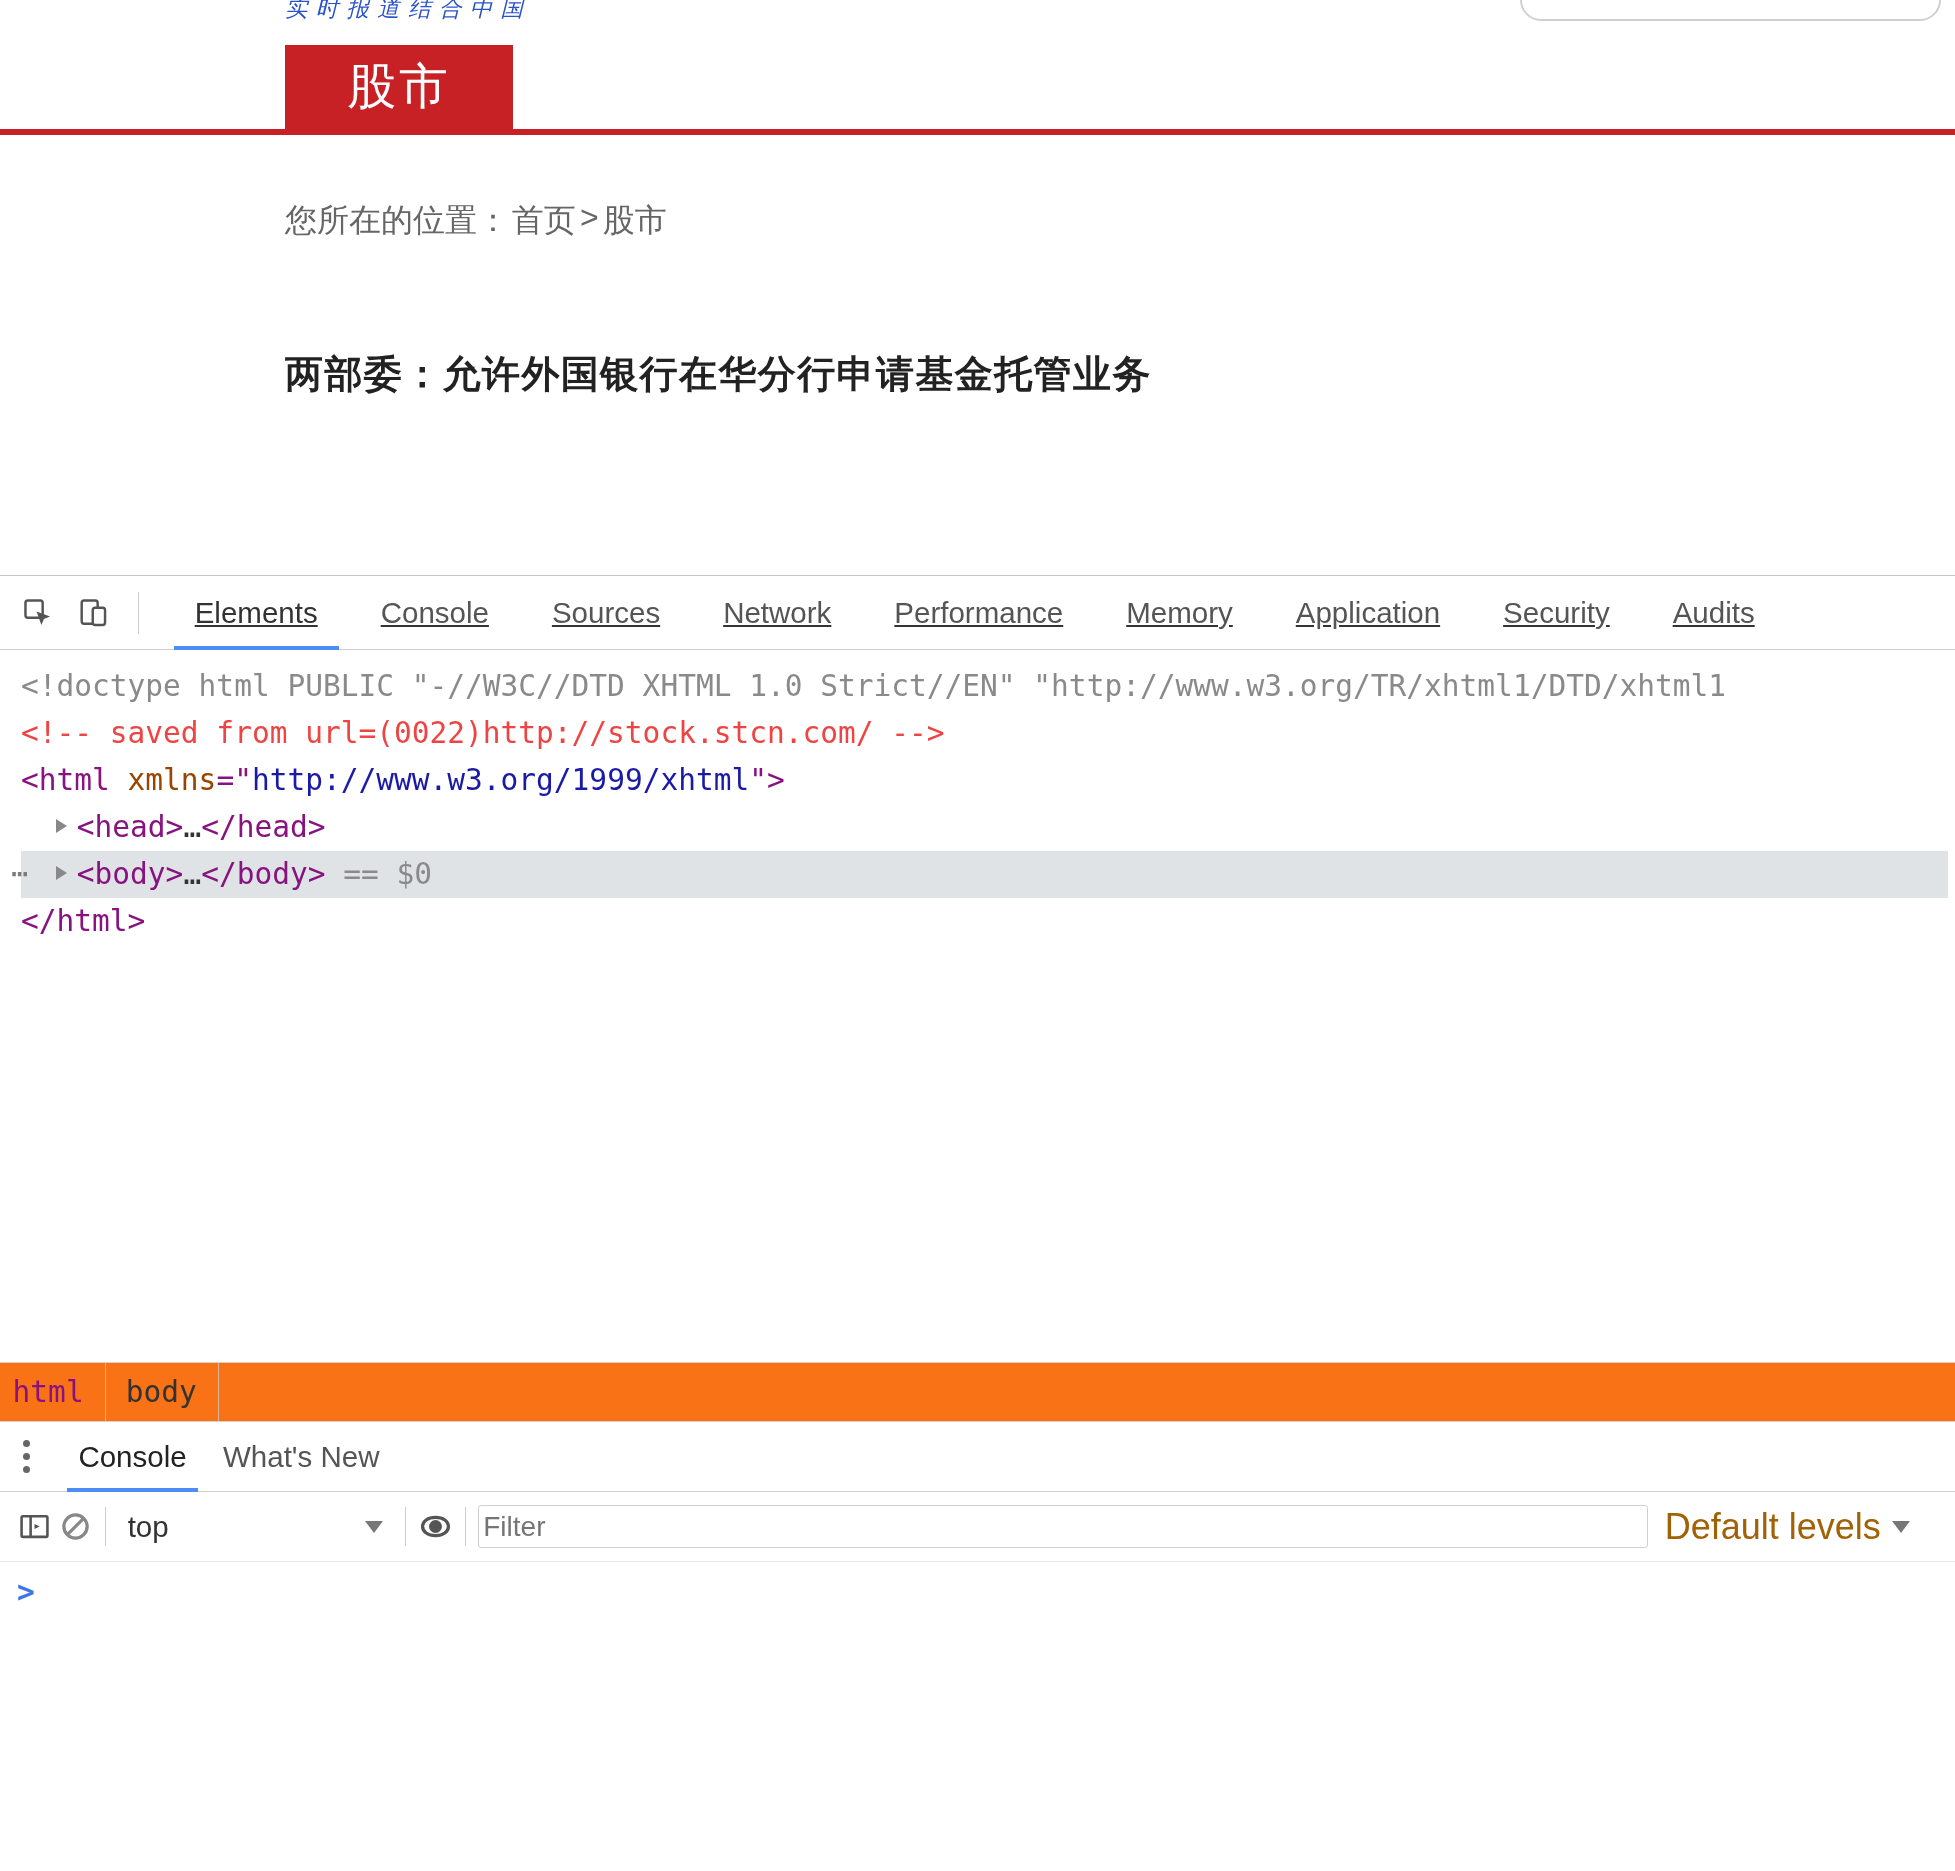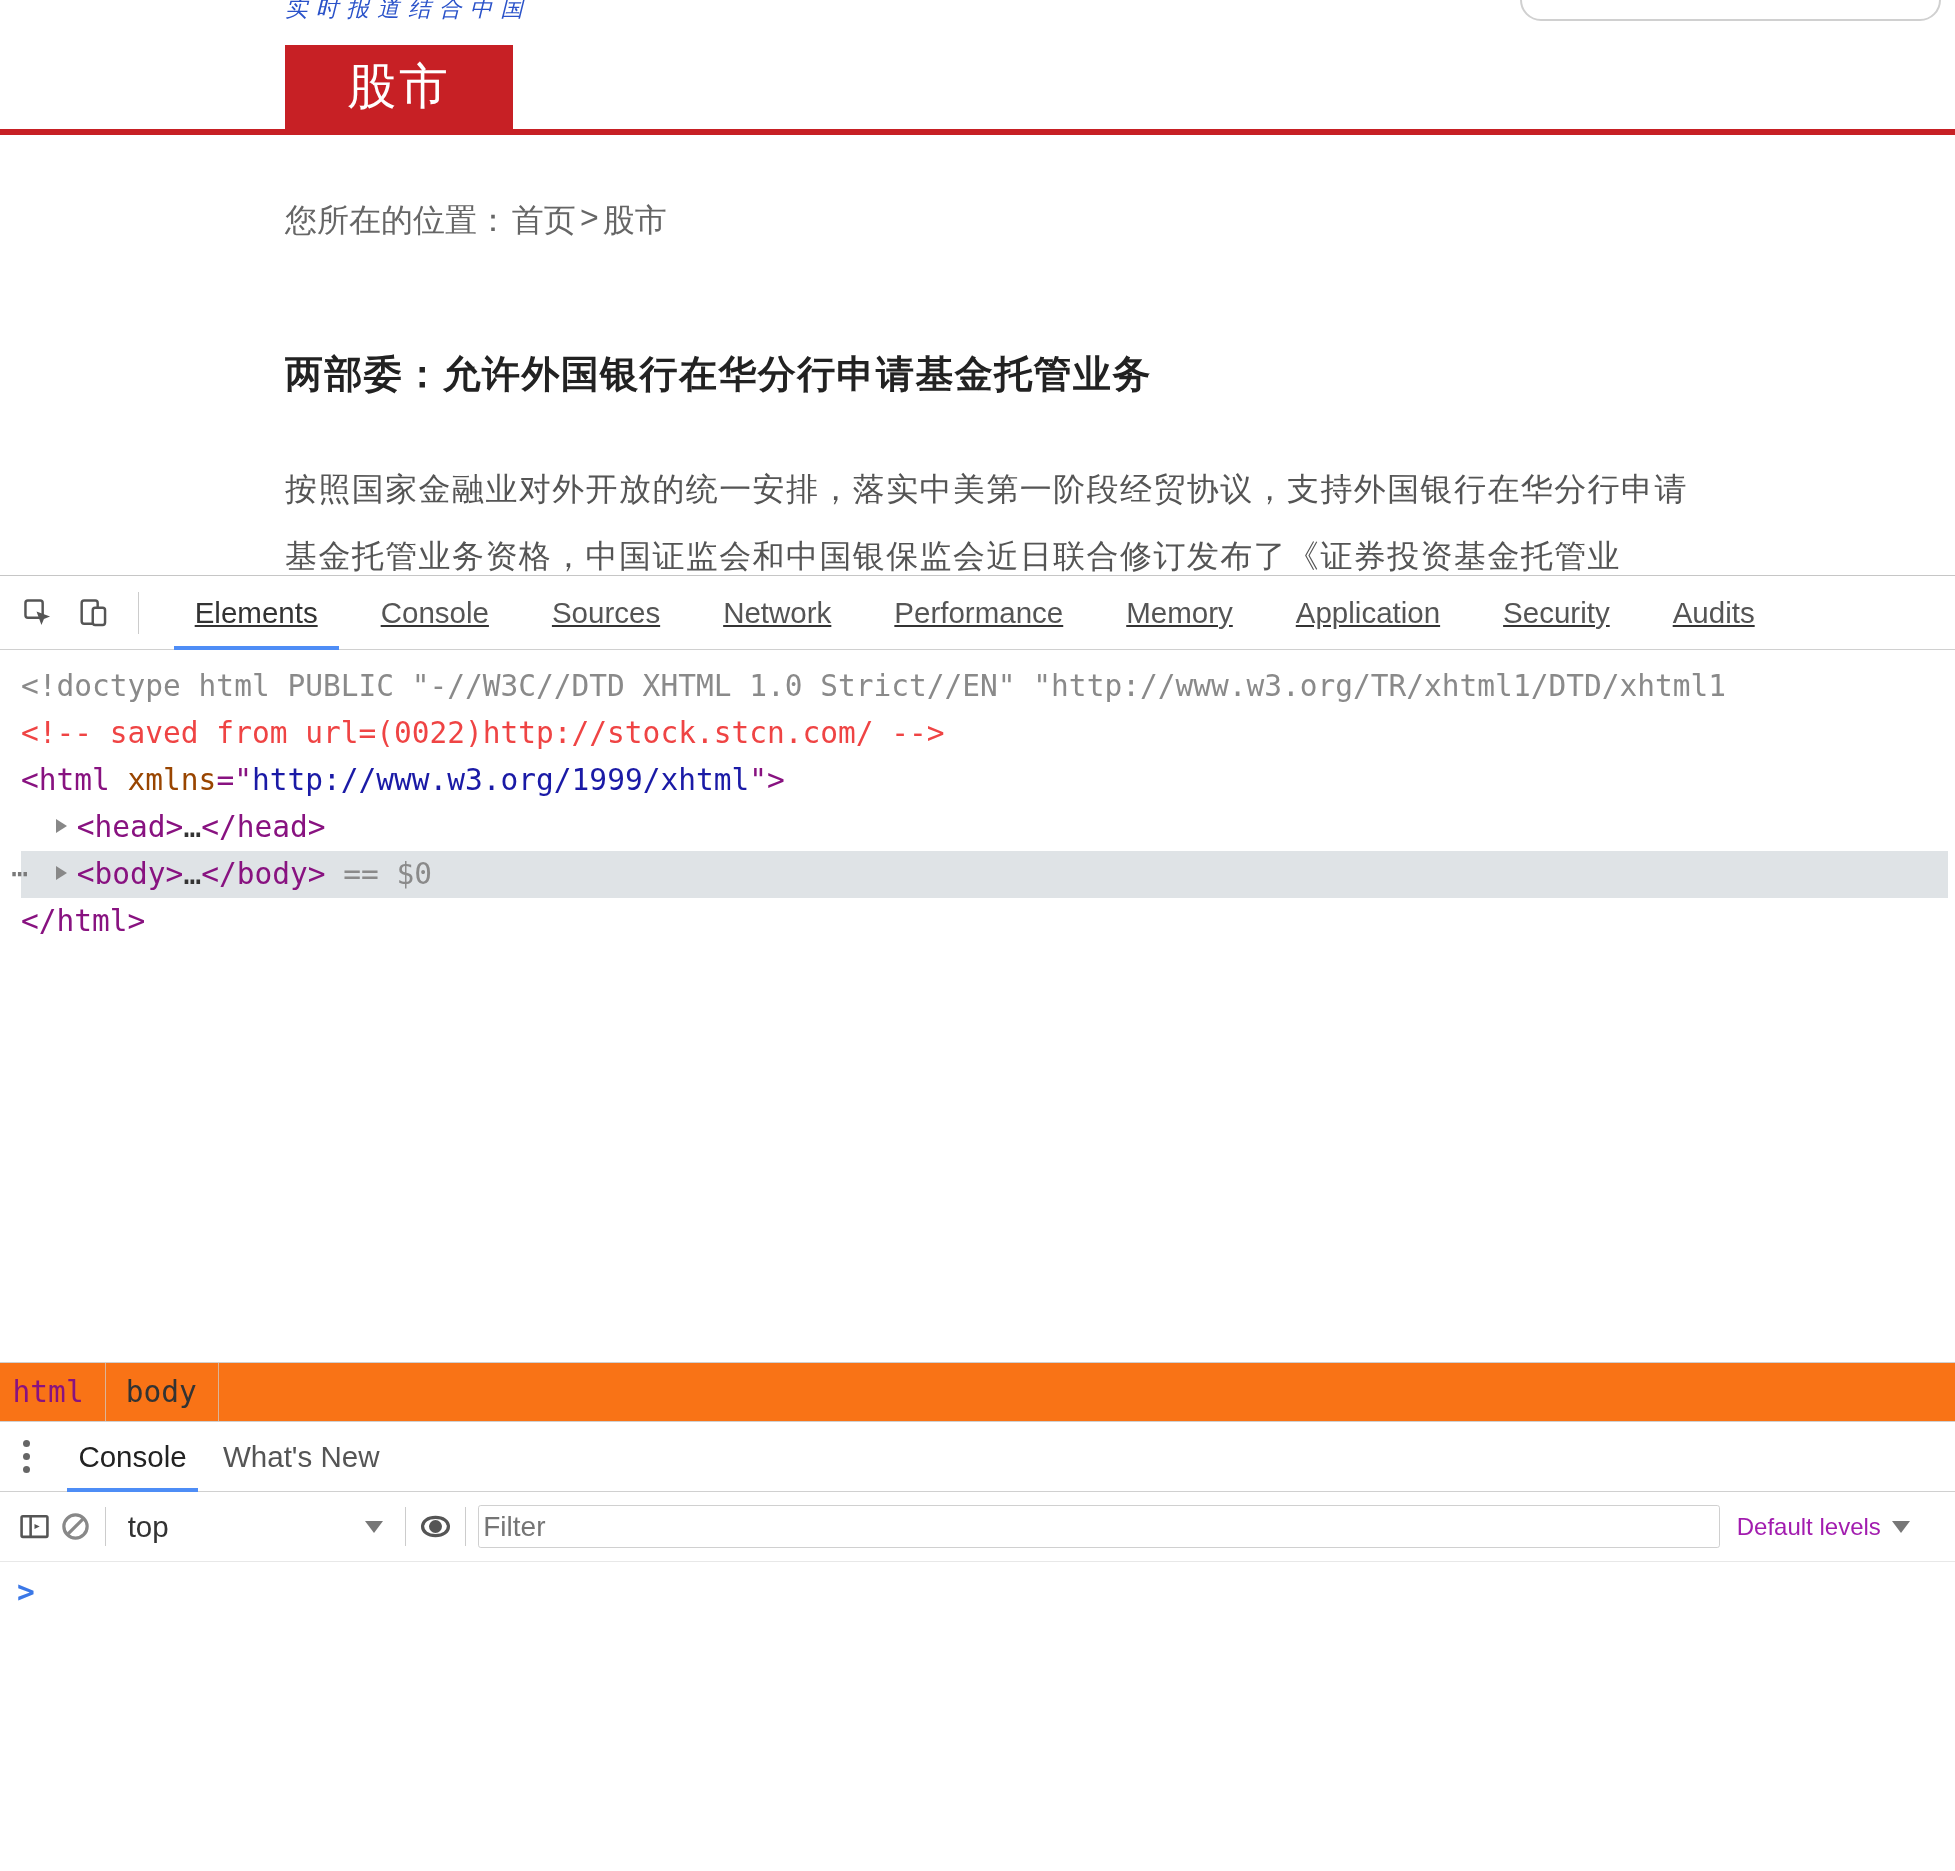--- a/index.html
+++ b/index.html
@@ -255,22 +255,22 @@
     height: 43px;
     border: 0.7px solid #d0d0d0;
     border-radius: 2.8px;
     font-size: 28px;
     padding: 0 4px;
     color: #999;
     background: #fff;
     outline: none;
   }
   .levels {
-    font-size: 24px;
-    color: #a21caf;
+    font-size: 36px;
+    color: #a16207;
     display: flex;
     align-items: center;
     gap: 11.2px;
     margin-left: 9.8px;
     margin-right: 28px;
   }
   .levels .arrow {
     width: 0; height: 0;
     border-left: 9.8px solid transparent;
     border-right: 9.8px solid transparent;
@@ -296,24 +296,20 @@
   <div class="red-line"></div>
 
   <div class="breadcrumb">
     <span>您所在的位置：</span>
     <span class="home">首页</span>
     <span class="sep">&gt;</span>
     <span>股市</span>
   </div>
 
   <div class="article-title">两部委：允许外国银行在华分行申请基金托管业务</div>
-  <div class="article-body">
-    <div>按照国家金融业对外开放的统一安排，落实中美第一阶段经贸协议，支持外国银行在华分行申请</div>
-    <div>基金托管业务资格，中国证监会和中国银保监会近日联合修订发布了《证券投资基金托管业</div>
-  </div>
 </div>
 
 <div class="devtools">
 
   <div class="dt-tabs">
     <div class="dt-icon-btn">
       <svg viewBox="0 0 24 24" fill="none" stroke="#555" stroke-width="2">
         <rect x="2" y="2" width="14" height="14" rx="2"></rect>
         <path d="M11 11 L22 15 L17 17 L15 22 Z" fill="#555" stroke="none"></path>
       </svg>

